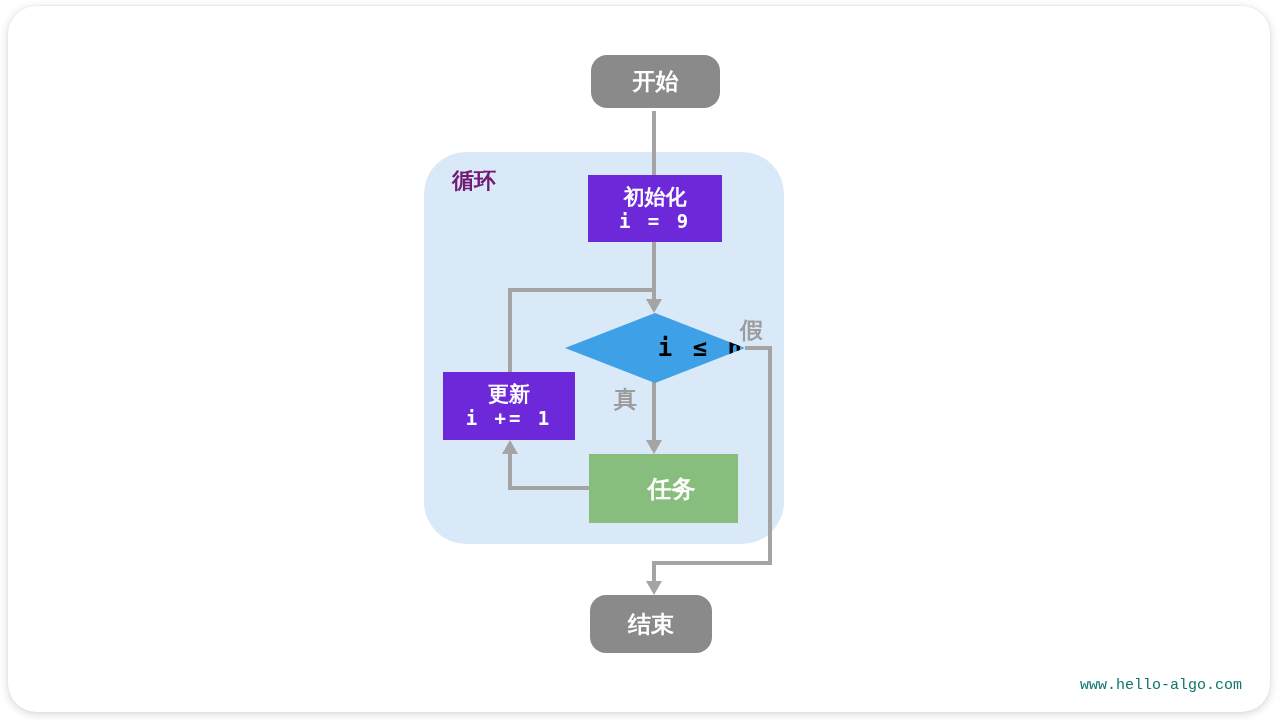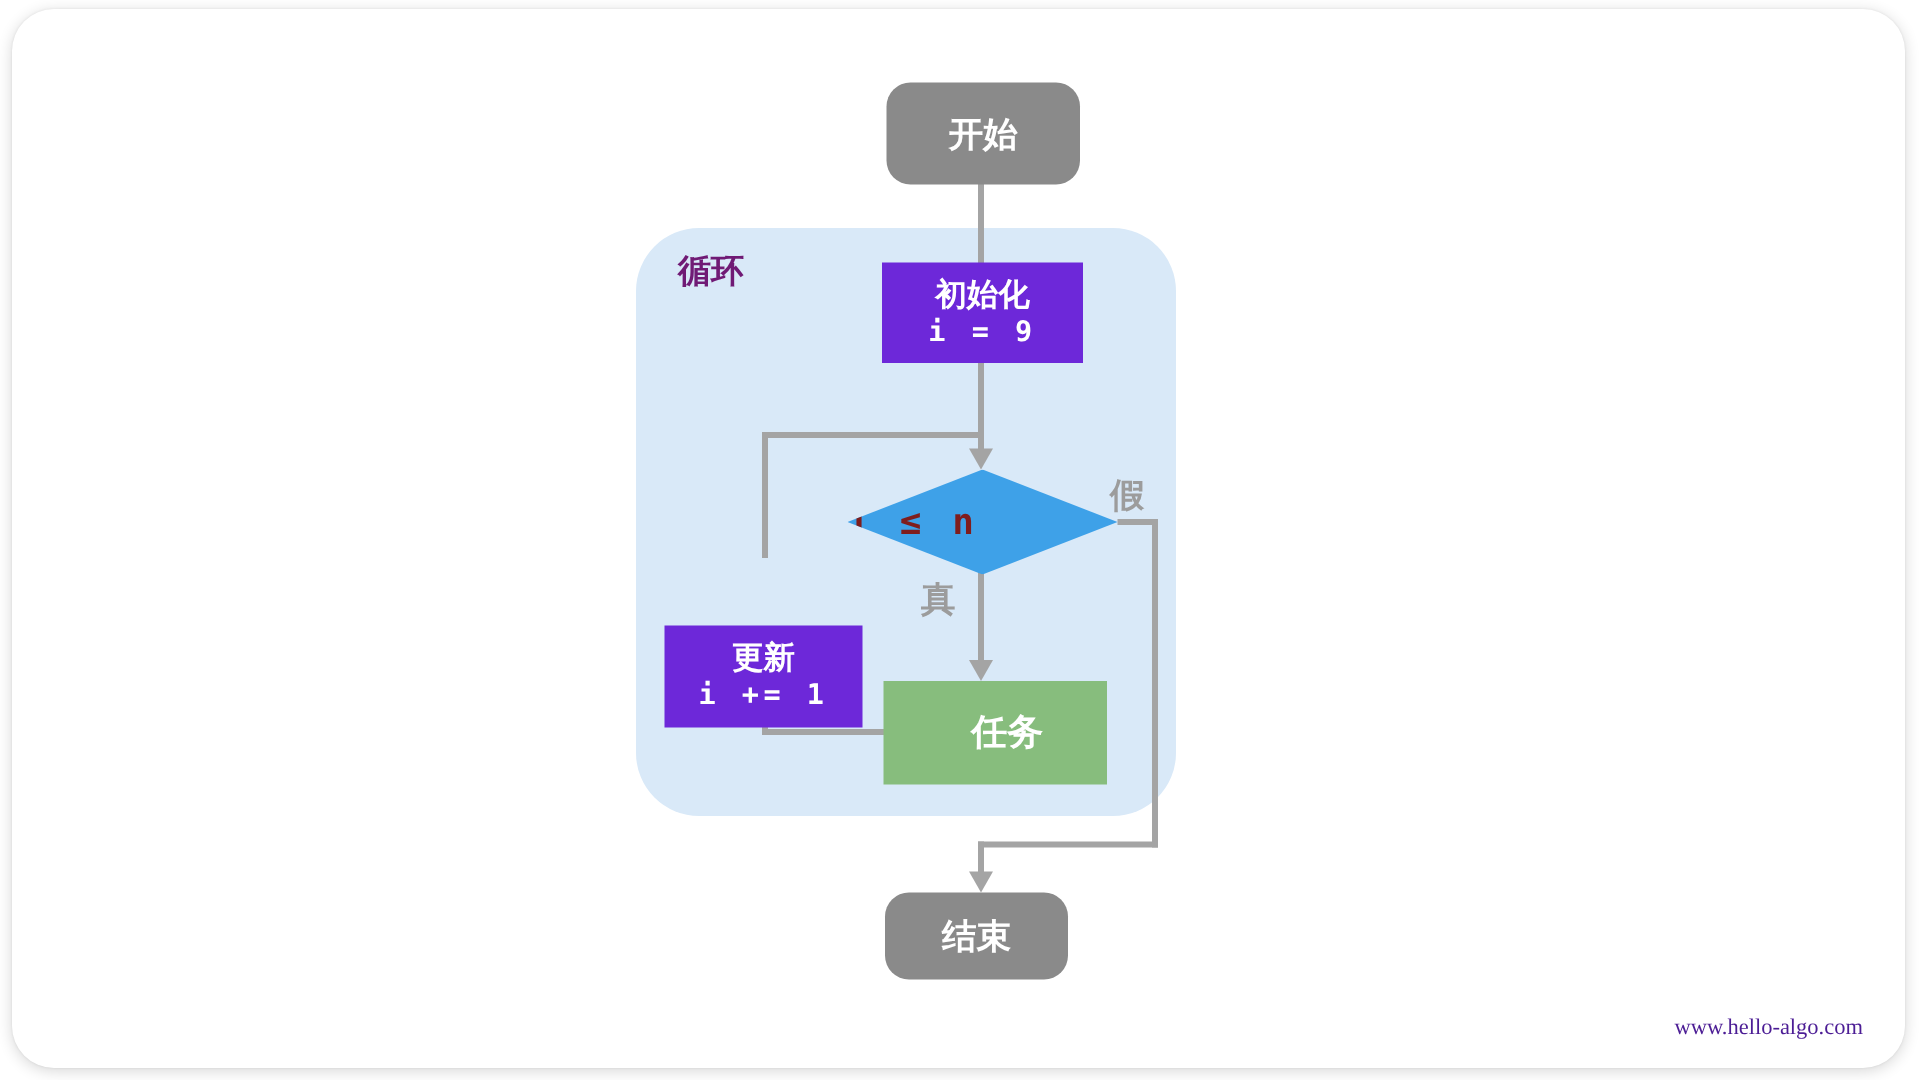--- a/index.html
+++ b/index.html
@@ -18,22 +18,22 @@
     color:#ffffff; font-weight:700; line-height:1.25; z-index:3;
   }
   .node-gray  { background:#8A8A8A; border-radius:16px; font-size:23px; }
   .node-blue  { background:#6d28d9; font-size:21px;align-items:center; }
   .node-green { background:#87BD7D; font-size:24px; }
   .code-line  { font-family:"DejaVu Sans Mono", monospace; font-size:19px; letter-spacing:3px; font-weight:700; }
   .diamond {
     position:absolute; left:565px; top:313px; width:180px; height:70px;
     background:#3EA1E8; z-index:3;
     clip-path:polygon(50% 0, 100% 50%, 50% 100%, 0 50%);
-    display:flex; align-items:center; justify-content:flex-start;
-    color:#7f1d1d; font-family:"DejaVu Sans Mono", monospace;
+    display:flex; align-items:center; justify-content:flex-end;
+    color:#000000; font-family:"DejaVu Sans Mono", monospace;
     font-size:24px; font-weight:700; letter-spacing:3px;
   }
   .loop-box {
     position:absolute; left:424px; top:152px; width:360px; height:392px;
     background:#D9E9F8; border-radius:42px; z-index:1;
   }
   .loop-label {
     position:absolute; left:452px; top:166px; z-index:2;
     color:#701a75; font-size:22px; font-weight:700;
   }
@@ -46,21 +46,21 @@
   .arrow-up {
     position:absolute; width:0; height:0; z-index:2;
     border-left:8px solid transparent; border-right:8px solid transparent;
     border-bottom:14px solid #A4A4A4;
   }
   .edge-label {
     position:absolute; color:#9C9C9C; font-size:23px; font-weight:700; z-index:4;
   }
   .watermark {
     position:absolute; left:1078px; top:677px; width:164px; text-align:right;
-    color:#4c1d95; font-family:Liberation Serif, serif; font-size:15px;
+    color:#0f766e; font-family:Liberation Mono, monospace; font-size:15px;
   }
 </style>
 </head>
 <body>
 
 <div class="card"></div>
 
 <div class="loop-box"></div>
 <div class="loop-label">循环</div>
 
@@ -81,34 +81,34 @@
 
 <div class="edge" style="left:745px; top:346px; width:27px; height:4px;"></div>
 <div class="edge" style="left:768px; top:346px; width:4px; height:219px;"></div>
 <div class="edge" style="left:652px; top:561px; width:120px; height:4px;"></div>
 <div class="edge" style="left:652px; top:561px; width:4px; height:22px;"></div>
 <div class="arrow-down" style="left:646px; top:581px;"></div>
 
 <div class="edge-label" style="left:614px; top:384px;">真</div>
 <div class="edge-label" style="left:740px; top:315px;">假</div>
 
-<div class="node node-gray" style="left:591px; top:55px; width:129px; height:68px;">
+<div class="node node-gray" style="left:591px; top:55px; width:129px; height:53px;">
   <span>开始</span>
 </div>
 
 <div class="node node-blue" style="left:588px; top:175px; width:134px; height:67px;">
   <span>初始化</span>
   <span class="code-line">i = 9</span>
 </div>
 
 <div class="diamond">
   <span>i ≤ n</span>
 </div>
 
-<div class="node node-blue" style="left:443px; top:372px; width:132px; height:68px;margin-top:45px;">
+<div class="node node-blue" style="left:443px; top:372px; width:132px; height:68px;">
   <span>更新</span>
   <span class="code-line">i += 1</span>
 </div>
 
 <div class="node node-green" style="left:589px; top:454px; width:133px; height:69px;padding-left:16px;">
   <span>任务</span>
 </div>
 
 <div class="node node-gray" style="left:590px; top:595px; width:122px; height:58px;">
   <span>结束</span>

